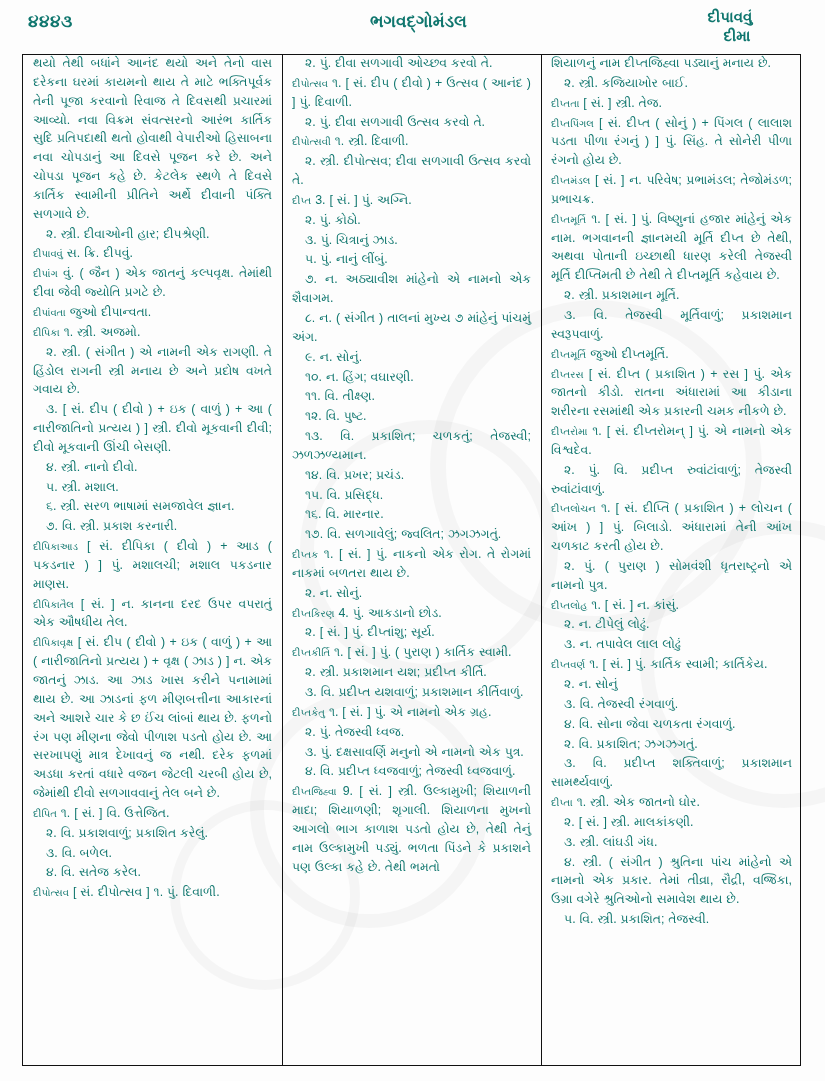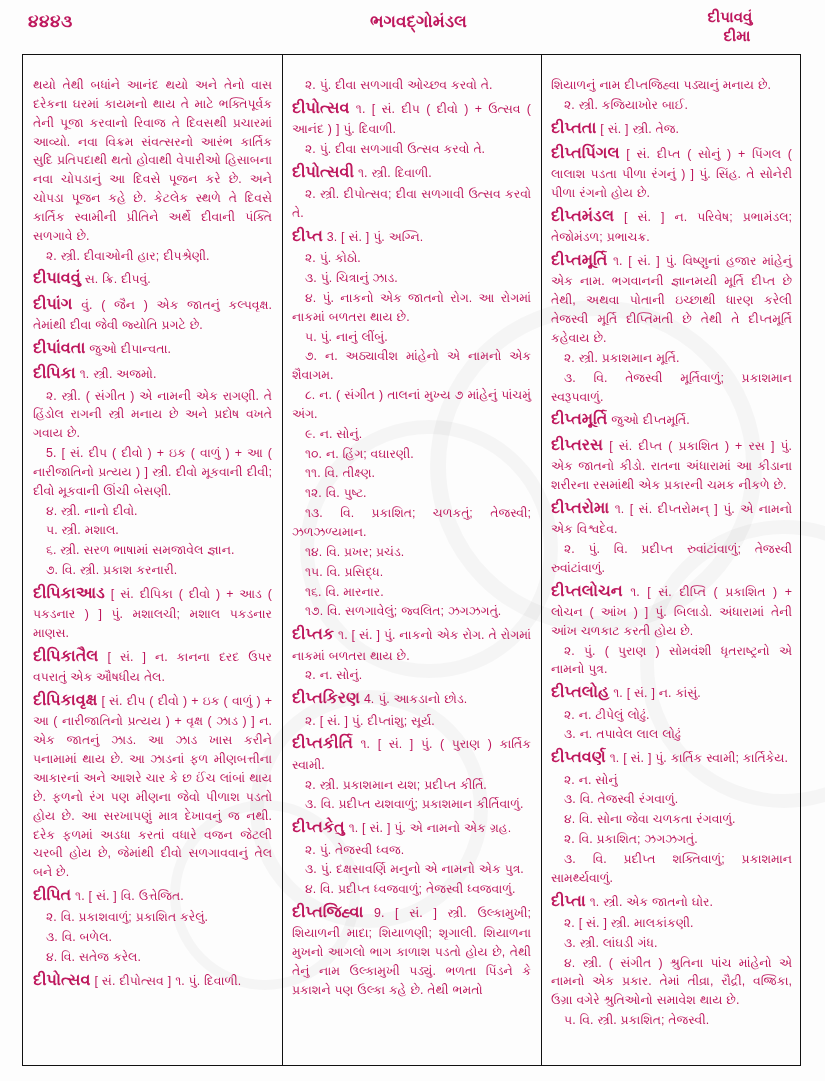--- a/index.html
+++ b/index.html
@@ -7,21 +7,21 @@
     padding: 0;
     background: #ffffff;
   }
   .page {
     position: relative;
     width: 825px;
     height: 1081px;
     background: #fdfdfd;
     overflow: hidden;
     font-family: "Liberation Sans", "DejaVu Sans", sans-serif;
-    color: #be185d;
+    color: #0f766e;
   }
 
   
   .watermark {
     position: absolute;
     border-radius: 50%;
     border: 14px solid rgba(0,0,0,0.030);
     pointer-events: none;
   }
   .wm1 { left: 300px; top: 420px; width: 230px; height: 230px; }
@@ -93,38 +93,38 @@
     left: 22px;
     top: 54px;
     width: 779px;
     height: 1012px;
     display: flex;
     box-sizing: border-box;
   }
   .col {
     width: 259px;
     box-sizing: border-box;
-    padding: 22px 9px 4px 11px;
+    padding: 0 9px 4px 11px;
     overflow: hidden;
   }
   .col.c3 { width: 261px; }
 
   
   .p {
     font-size: 12.4px;
     line-height: 1.52;
     margin: 0 0 1px 0;
     text-align: justify;
     text-justify: inter-word;
     word-spacing: 0.5px;
   }
   .p.ind { text-indent: 13px; }
   .hw {
-    font-weight: bold;
-    font-size: 16px;
+    font-weight: normal;
+    font-size: 10px;
   }
 
   .col .p:first-child { margin-top: 0; }
 </style>
 </head>
 <body>
 
 <div class="page">
 
   <div class="watermark wm1"></div>
@@ -149,21 +149,21 @@
 
   <div class="cols">
     <div class="col c1" id="col-1">
         <div class="p">થયો તેથી બધાંને આનંદ થયો અને તેનો વાસ દરેકના ઘરમાં કાયમનો થાય તે માટે ભક્તિપૂર્વક તેની પૂજા કરવાનો રિવાજ તે દિવસથી પ્રચારમાં આવ્યો. નવા વિક્રમ સંવત્સરનો આરંભ કાર્તિક સુદિ પ્રતિપદાથી થતો હોવાથી વેપારીઓ હિસાબના નવા ચોપડાનું આ દિવસે પૂજન કરે છે. અને ચોપડા પૂજન કહે છે. કેટલેક સ્થળે તે દિવસે કાર્તિક સ્વામીની પ્રીતિને અર્થે દીવાની પંક્તિ સળગાવે છે.</div>
         <div class="p ind">૨. સ્ત્રી. દીવાઓની હાર; દીપશ્રેણી.</div>
         <div class="p"><span class="hw">દીપાવવું</span><span> સ. ક્રિ. દીપવું.</span></div>
         <div class="p"><span class="hw">દીપાંગ</span><span> વું. ( જૈન ) એક જાતનું કલ્પવૃક્ષ. તેમાંથી દીવા જેવી જ્યોતિ પ્રગટે છે.</span></div>
         <div class="p"><span class="hw">દીપાંવતા</span><span> જુઓ દીપાન્વતા.</span></div>
         <div class="p"><span class="hw">દીપિકા</span><span> ૧. સ્ત્રી. અજમો.</span></div>
         <div class="p ind">૨. સ્ત્રી. ( સંગીત ) એ નામની એક રાગણી. તે હિંડોલ રાગની સ્ત્રી મનાય છે અને પ્રદોષ વખતે ગવાય છે.</div>
-        <div class="p ind">5. [ સં. દીપ ( દીવો ) + ઇક ( વાળું ) + આ ( નારીજાતિનો પ્રત્યય ) ] સ્ત્રી. દીવો મૂકવાની દીવી; દીવો મૂકવાની ઊંચી બેસણી.</div>
+        <div class="p ind">૩. [ સં. દીપ ( દીવો ) + ઇક ( વાળું ) + આ ( નારીજાતિનો પ્રત્યય ) ] સ્ત્રી. દીવો મૂકવાની દીવી; દીવો મૂકવાની ઊંચી બેસણી.</div>
         <div class="p ind">૪. સ્ત્રી. નાનો દીવો.</div>
         <div class="p ind">૫. સ્ત્રી. મશાલ.</div>
         <div class="p ind">૬. સ્ત્રી. સરળ ભાષામાં સમજાવેલ જ્ઞાન.</div>
         <div class="p ind">૭. વિ. સ્ત્રી. પ્રકાશ કરનારી.</div>
         <div class="p"><span class="hw">દીપિકાઆડ</span><span> [ સં. દીપિકા ( દીવો ) + આડ ( પકડનાર ) ] પું. મશાલચી; મશાલ પકડનાર માણસ.</span></div>
         <div class="p"><span class="hw">દીપિકાતૈલ</span><span> [ સં. ] ન. કાનના દરદ ઉપર વપરાતું એક ઔષધીય તેલ.</span></div>
         <div class="p"><span class="hw">દીપિકાવૃક્ષ</span><span> [ સં. દીપ ( દીવો ) + ઇક ( વાળું ) + આ ( નારીજાતિનો પ્રત્યય ) + વૃક્ષ ( ઝાડ ) ] ન. એક જાતનું ઝાડ. આ ઝાડ ખાસ કરીને પનામામાં થાય છે. આ ઝાડનાં ફળ મીણબત્તીના આકારનાં અને આશરે ચાર કે છ ઈંચ લાંબાં થાય છે. ફળનો રંગ પણ મીણના જેવો પીળાશ પડતો હોય છે. આ સરખાપણું માત્ર દેખાવનું જ નથી. દરેક ફળમાં અડધા કરતાં વધારે વજન જેટલી ચરબી હોય છે, જેમાંથી દીવો સળગાવવાનું તેલ બને છે.</span></div>
         <div class="p"><span class="hw">દીપિત</span><span> ૧. [ સં. ] વિ. ઉત્તેજિત.</span></div>
         <div class="p ind">૨. વિ. પ્રકાશવાળું; પ્રકાશિત કરેલું.</div>
         <div class="p ind">૩. વિ. બળેલ.</div>
@@ -172,21 +172,20 @@
       </div>
     <div class="col c2" id="col-2">
         <div class="p ind">૨. પું. દીવા સળગાવી ઓચ્છવ કરવો તે.</div>
         <div class="p"><span class="hw">દીપોત્સવ</span><span> ૧. [ સં. દીપ ( દીવો ) + ઉત્સવ ( આનંદ ) ] પું. દિવાળી.</span></div>
         <div class="p ind">૨. પું. દીવા સળગાવી ઉત્સવ કરવો તે.</div>
         <div class="p"><span class="hw">દીપોત્સવી</span><span> ૧. સ્ત્રી. દિવાળી.</span></div>
         <div class="p ind">૨. સ્ત્રી. દીપોત્સવ; દીવા સળગાવી ઉત્સવ કરવો તે.</div>
         <div class="p"><span class="hw">દીપ્ત</span><span> 3. [ સં. ] પું. અગ્નિ.</span></div>
         <div class="p ind">૨. પું. કોઠો.</div>
         <div class="p ind">૩. પું. ચિત્રાનું ઝાડ.</div>
-        <div class="p ind">૪. પું. નાકનો એક જાતનો રોગ. આ રોગમાં નાકમાં બળતરા થાય છે.</div>
         <div class="p ind">૫. પું. નાનું લીંબું.</div>
         <div class="p ind">૭. ન. અઠ્યાવીશ માંહેનો એ નામનો એક શૈવાગમ.</div>
         <div class="p ind">૮. ન. ( સંગીત ) તાલનાં મુખ્ય ૭ માંહેનું પાંચમું અંગ.</div>
         <div class="p ind">૯. ન. સોનું.</div>
         <div class="p ind">૧૦. ન. હિંગ; વઘારણી.</div>
         <div class="p ind">૧૧. વિ. તીક્ષ્ણ.</div>
         <div class="p ind">૧૨. વિ. પુષ્ટ.</div>
         <div class="p ind">૧૩. વિ. પ્રકાશિત;  ચળકતું;  તેજસ્વી; ઝળઝળ્યમાન.</div>
         <div class="p ind">૧૪. વિ. પ્રખર; પ્રચંડ.</div>
         <div class="p ind">૧૫. વિ. પ્રસિદ્ધ.</div>

